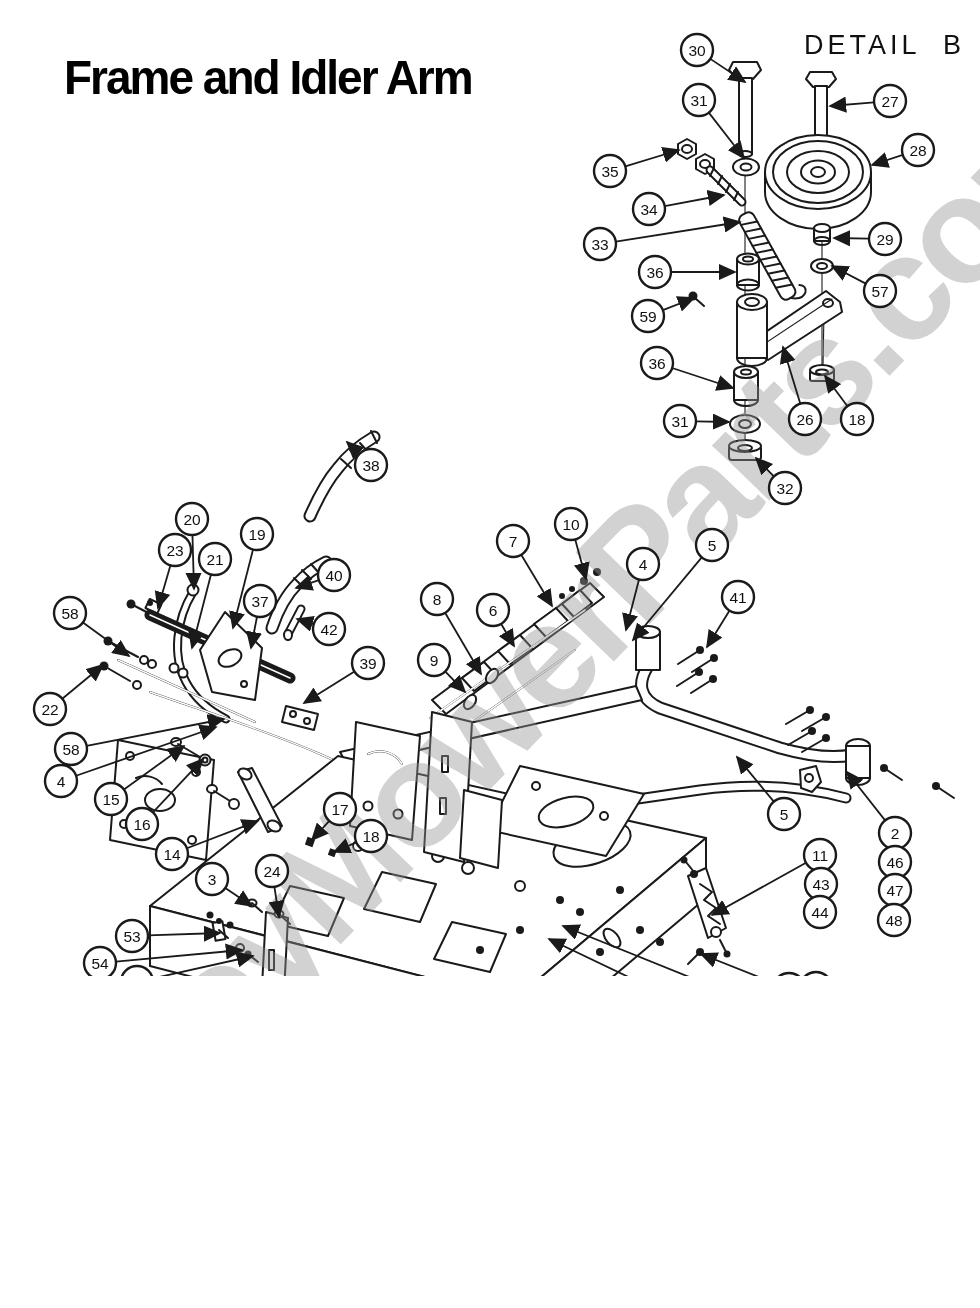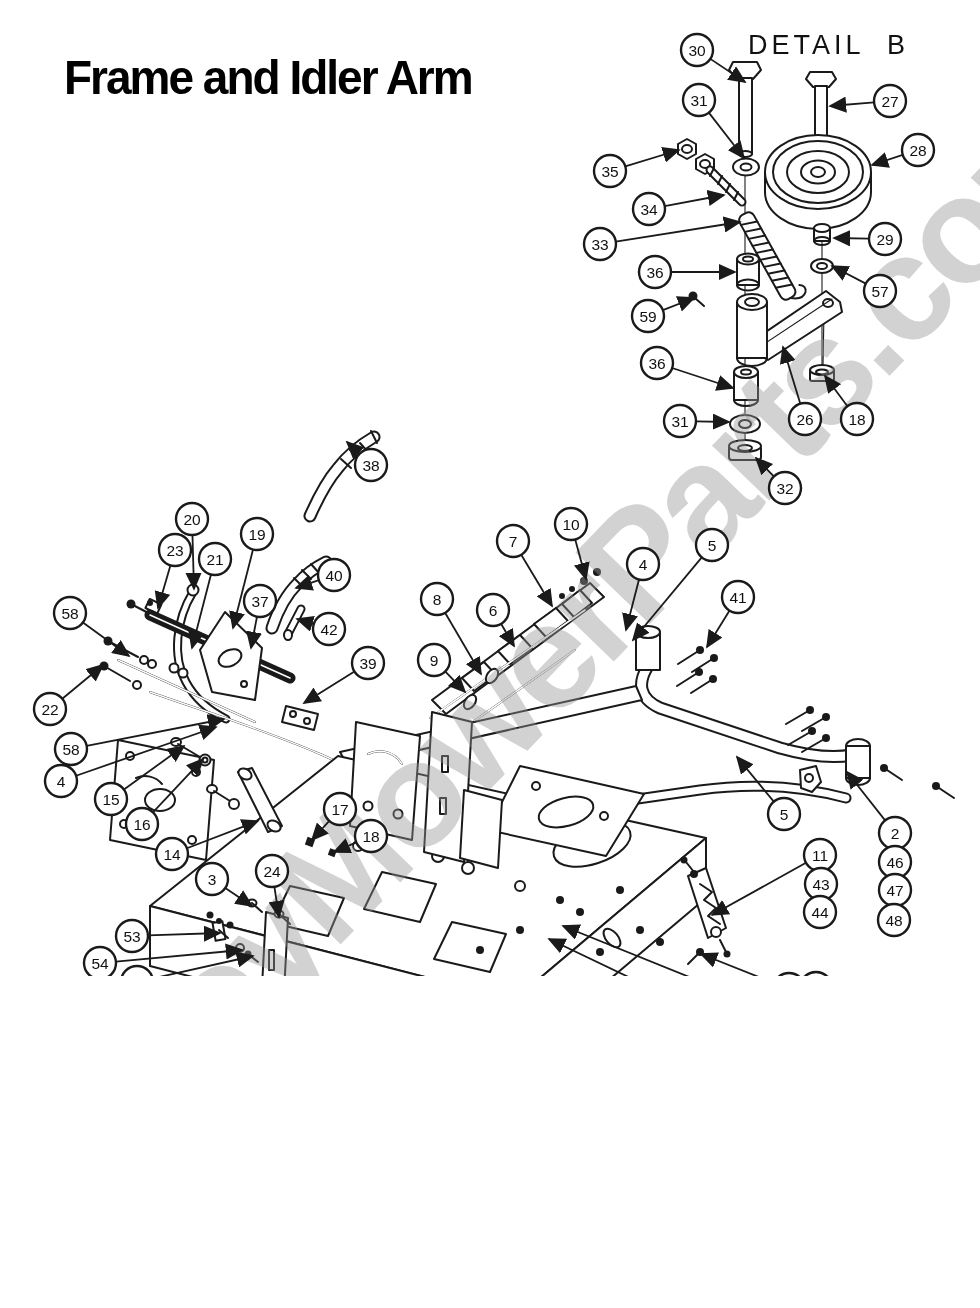--- a/index.html
+++ b/index.html
@@ -1,20 +1,20 @@
 <!DOCTYPE html>
 <html><head>
 <meta charset="utf-8">
 <style>
   html,body{margin:0;padding:0;background:#fff;}
   #stage{position:relative;width:980px;height:976px;background:#fff;overflow:hidden;
          font-family:"Liberation Sans",sans-serif;}
   #page-title{position:absolute;left:64px;top:50px;font-size:46px;font-weight:bold;
               letter-spacing:-2px;color:#000;white-space:nowrap;transform:scaleY(1.04);}
-  #detail-label{position:absolute;left:748px;top:30px;font-size:27px;color:#111;
+  #detail-label{position:absolute;left:804px;top:30px;font-size:27px;color:#111;
                 letter-spacing:4px;word-spacing:12px;white-space:nowrap;}
   #watermark{position:absolute;left:500px;top:705px;font-size:150px;font-weight:bold;
              color:rgba(148,148,148,0.42);white-space:nowrap;pointer-events:none;
              transform:translate(-50%,-50%) rotate(-46deg);letter-spacing:-6px;z-index:3;}
   svg{position:absolute;left:0;top:0;}
   #art{z-index:1;}
   #overlay{z-index:4;}
   
   #art *{stroke:#1a1a1a;stroke-width:2;fill:none;stroke-linecap:round;stroke-linejoin:round;}
   #art .f{fill:#fff;}

